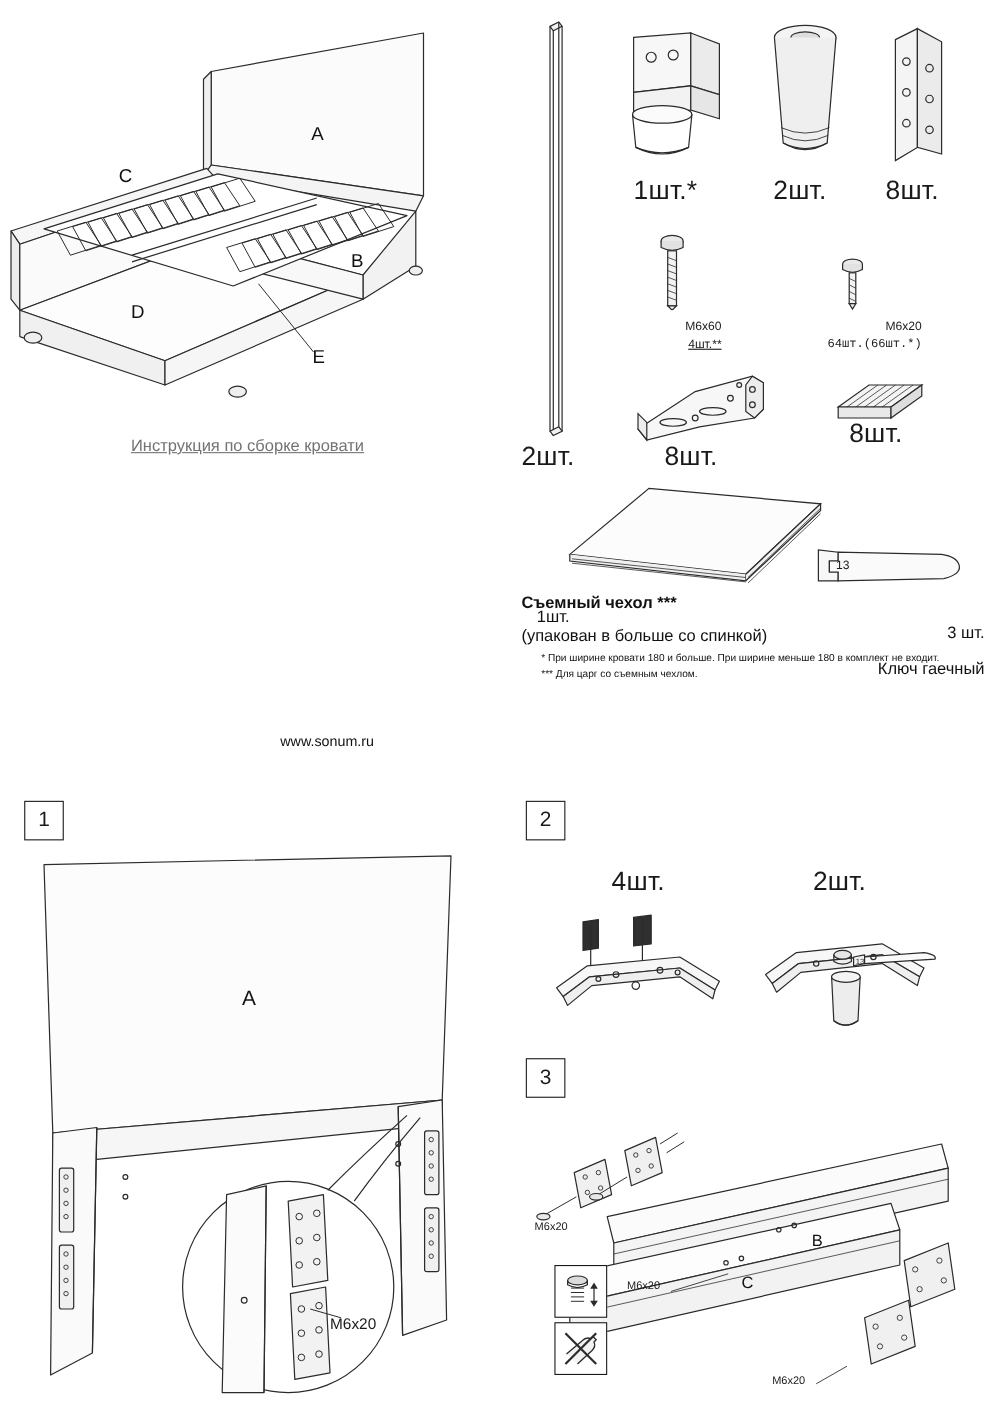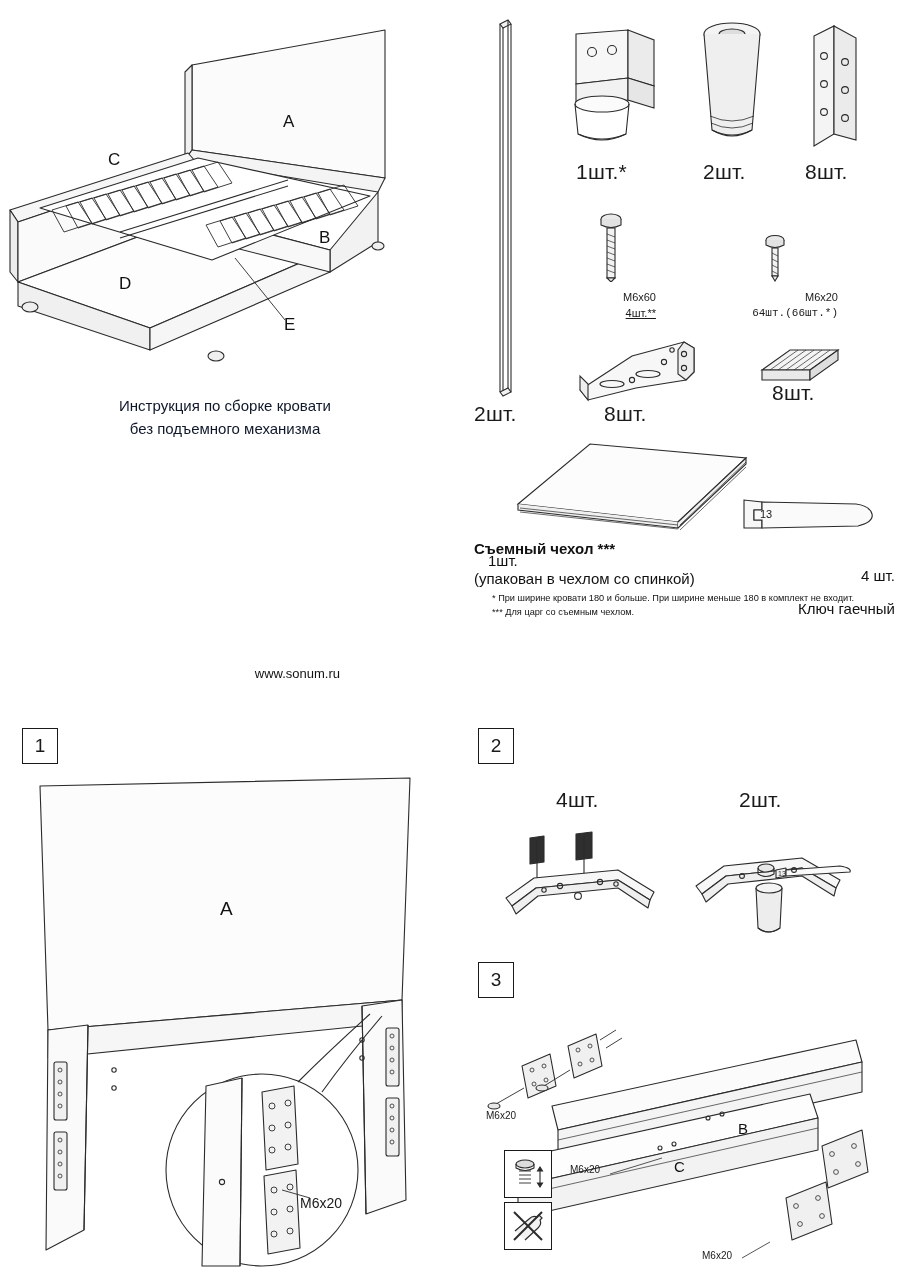--- a/index.html
+++ b/index.html
@@ -7,29 +7,29 @@
     width:900px;height:1280px;background:#ffffff;
     font-family:"Liberation Sans", sans-serif;
     color:#1a1a1a;position:relative;overflow:hidden;
   }
   .page{position:relative;width:900px;height:1280px;}
 
   
   .abs{position:absolute;}
   .ctr{text-align:right;}
   .lbl{font-size:15px;color:#111;}
-  .qty{font-size:21px;letter-spacing:.2px;}
+  .qty{font-size:24px;letter-spacing:.2px;}
 
   .step-box{
     width:34px;height:34px;border:1.6px solid #1a1a1a;
     display:flex;align-items:center;justify-content:center;
     font-size:19px;background:#fff;
   }
 
-  .title-block{font-size:15px;line-height:1.5;text-align:center;color:#0f172a;}
+  .title-block{font-size:15px;line-height:1.5;text-align:center;color:#737373;text-decoration:underline;}
   .site{font-size:13px;color:#111;}
 
   .letter{font-size:17px;color:#111;}
   .letter-sm{font-size:13px;color:#111;}
 
   .note{font-size:9.2px;line-height:1.5;color:#111;margin-left:20px;}
 
   .icon-box{
     width:46px;height:46px;border:1.5px solid #1a1a1a;background:#fff;
     display:flex;align-items:center;justify-content:center;
@@ -98,21 +98,20 @@
 
     <div class="abs letter" style="left:283px;top:102px;">A</div>
     <div class="abs letter" style="left:319px;top:218px;">B</div>
     <div class="abs letter" style="left:108px;top:140px;">C</div>
     <div class="abs letter" style="left:119px;top:264px;">D</div>
     <div class="abs letter" style="left:284px;top:305px;">E</div>
   </div>
 
   <div class="abs title-block" style="left:60px;top:395px;width:330px;">
     <div>Инструкция по сборке кровати</div>
-    <div>без подъемного механизма</div>
   </div>
 
   <div class="abs site ctr" style="left:110px;top:618px;width:230px;margin-top:48px;">www.sonum.ru</div>
 
   <div class="abs" style="left:470px;top:8px;width:420px;height:600px;">
 
     <svg class="abs" style="left:22px;top:10px;" width="26" height="380" viewBox="0 0 26 380" fill="none" stroke="#2b2b2b" stroke-width="1.1">
       <polygon points="8,6 16,2 19,6 11,10" fill="#f2f2f2"></polygon>
       <line x1="8" y1="6" x2="8" y2="374"></line>
       <line x1="11" y1="10" x2="11" y2="378"></line>
@@ -221,29 +220,29 @@
     <div class="abs qty" style="left:4px;top:394px;">2шт.</div>
 
     <svg class="abs" style="left:40px;top:430px;" width="250" height="98" viewBox="0 0 250 98" fill="none" stroke="#2b2b2b" stroke-width="1.1">
       <polygon points="8,66 80,6 236,20 168,84" fill="#fcfcfc"></polygon>
       <path d="M8,66 L8,72 L168,90 L168,84" fill="#f0f0f0"></path>
       <path d="M168,84 L236,20 L236,26 L168,90" fill="#f0f0f0"></path>
       <path d="M10,70 L168,87 M10,74 L168,91 M236,24 L170,87 M236,29 L170,92" stroke-width="0.7"></path>
     </svg>
     <div class="abs lbl" style="left:18px;top:524px;margin-top:20px;">1шт.</div>
     <div class="abs lbl" style="left:4px;top:532px;font-weight:bold;">Съемный чехол ***</div>
-    <div class="abs lbl" style="left:4px;top:562px;">(упакован в чехлом со спинкой)</div>
+    <div class="abs lbl" style="left:4px;top:562px;">(упакован в больше со спинкой)</div>
 
     <svg class="abs" style="left:268px;top:486px;" width="140" height="54" viewBox="0 0 140 54" fill="none" stroke="#2b2b2b" stroke-width="1.1">
       <path d="M6,6 L6,34 L24,34 L24,26 L16,26 L16,16 L24,16 L24,8 L6,6 Z" fill="#f7f7f7"></path>
       <path d="M24,8 L24,16 L16,16 L16,26 L24,26 L24,34 L120,32 Q136,28 134,20 Q132,12 118,10 Z" fill="#fafafa"></path>
     </svg>
     <div class="abs" style="left:290px;top:500px;font-size:11px;">13</div>
     <div class="abs lbl ctr" style="left:250px;top:556px;width:175px;margin-top:36px;">Ключ гаечный</div>
-    <div class="abs lbl ctr" style="left:250px;top:559px;width:175px;">4 шт.</div>
+    <div class="abs lbl ctr" style="left:250px;top:559px;width:175px;">3 шт.</div>
   </div>
 
   <div class="abs note" style="left:472px;top:592px;width:418px;">
     <div>* При ширине кровати 180 и больше. При ширине меньше  180 в комплект не входит.</div>
     <div>*** Для царг со съемным чехлом.</div>
   </div>
 
   <div class="abs step-box" style="left:22px;top:728px;">
     <span>1</span>
   </div>

